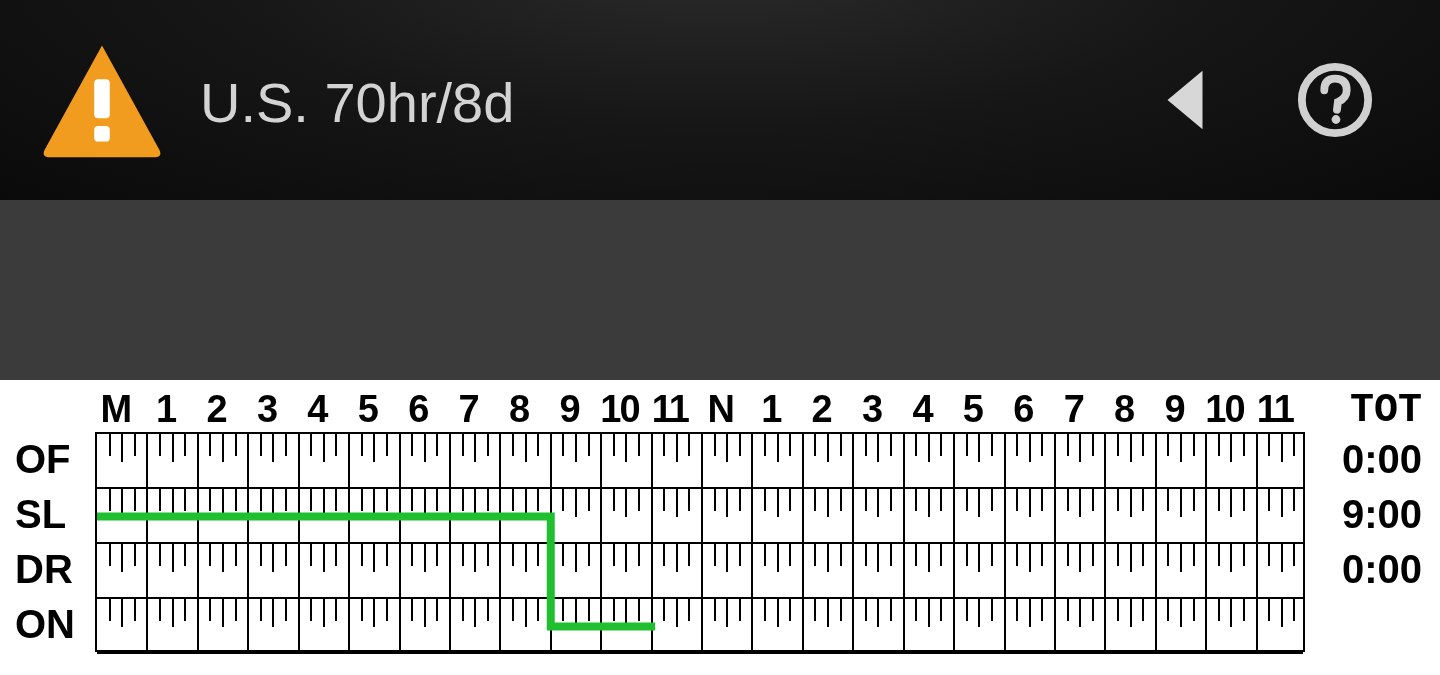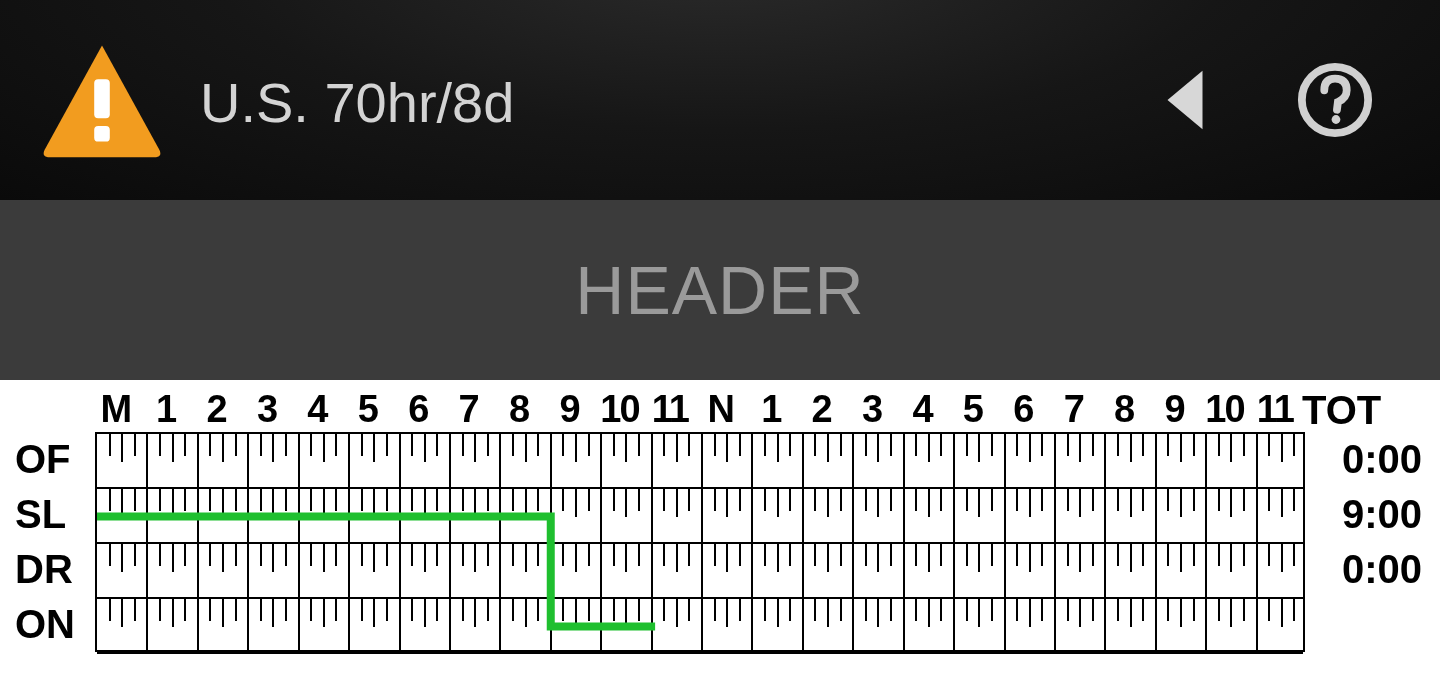--- a/index.html
+++ b/index.html
@@ -92,23 +92,24 @@
     font-size: 38px;
     font-weight: 700;
     letter-spacing: -2px;
     white-space: nowrap;
   }
   .tot-label {
     position: absolute;
     top: 8px;
     right: 18px;
     width: 120px;
-    text-align: left;
+    text-align: right;
     font-size: 40px;
     font-weight: 700;
+    font-family: Liberation Mono, monospace;
   }
 
   .rows-labels {
     position: absolute;
     left: 15px;
     top: 52px;
     width: 70px;
   }
   .rows-labels > div {
     height: 55px;
@@ -192,23 +193,20 @@
   <div class="help">
     <svg viewBox="0 0 80 80" width="78" height="78">
       <circle cx="40" cy="40" r="34" stroke="#d0d0d0" stroke-width="8" fill="none"></circle>
       <path d="M29 30 Q29 18 40 18 Q52 18 52 30 Q52 38 43 42 L42 50" stroke="#d0d0d0" stroke-width="8" fill="none" stroke-linecap="round"></path>
       <circle cx="41" cy="60" r="4.5" fill="#d0d0d0"></circle>
     </svg>
   </div>
 </div>
 
 <div class="tabs">
-  <div class="tab inactive">
-    <span>HEADER</span>
-  </div>
 </div>
 
 <div class="chartwrap">
   <div class="hour-header" id="hour-header">
       <div>M</div>
       <div>1</div>
       <div>2</div>
       <div>3</div>
       <div>4</div>
       <div>5</div>

